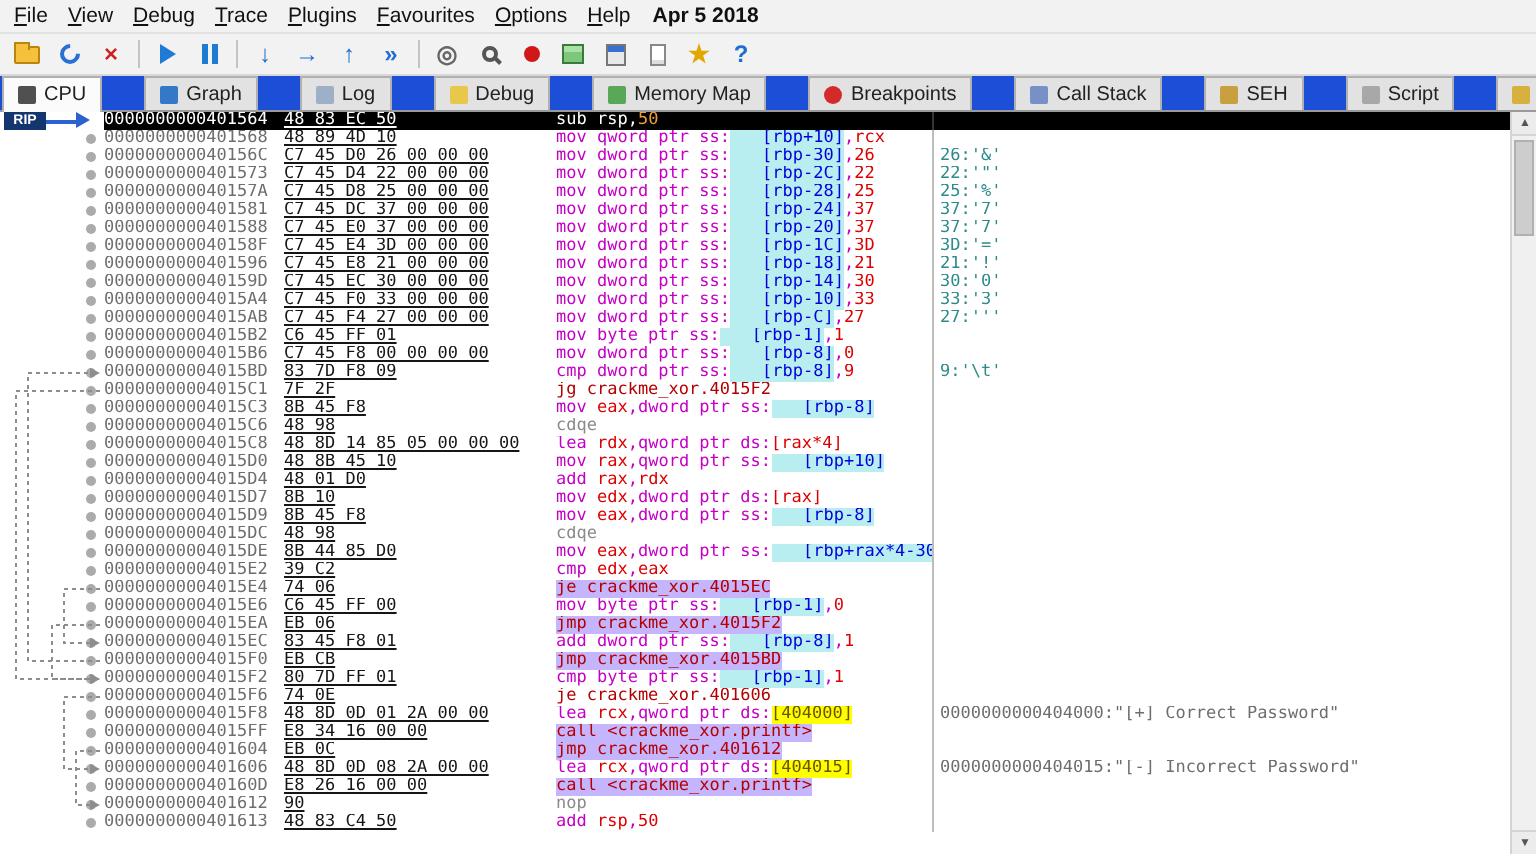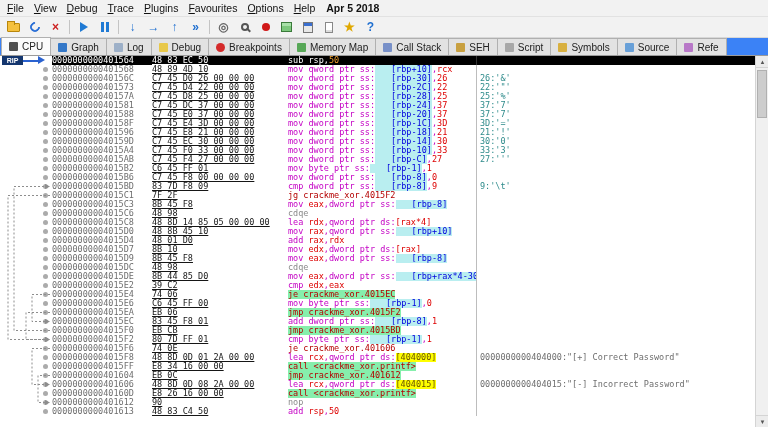--- a/index.html
+++ b/index.html
@@ -24,50 +24,50 @@
   .i-run { width:0; height:0; border-left:8px solid #1f7ad4; border-top:5px solid transparent; border-bottom:5px solid transparent; }
   .i-pause { width:8px; height:10px; border-left:3px solid #1f7ad4; border-right:3px solid #1f7ad4; }
   .i-find { width:8px; height:8px; border:2px solid #555; border-radius:50%; position:relative; }
   .i-find::after { content:""; position:absolute; width:5px; height:2px; background:#555; transform:rotate(45deg); right:-4px; bottom:-2px; }
   .i-dot { width:8px; height:8px; border-radius:50%; background:#d01818; }
   .i-mem { width:11px; height:10px; background:#7cc77c; border:1px solid #3a7a3a; box-shadow:inset 0 3px 0 #a8e0a8; }
   .i-grid { width:10px; height:11px; background:#e8e8e8; border:1px solid #777; box-shadow:inset 0 3px 0 #3a6fd0; }
   .i-page { width:8px; height:11px; background:#fff; border:1px solid #888; box-shadow:inset 0 -2px 0 #ddd; }
 
   
-  .tabbar { height:18px; display:flex; align-items:flex-end; background:#3b82f6; border-bottom:1px solid #9a9a9a; padding-left:2px; white-space:nowrap; }
+  .tabbar { height:18px; display:flex; align-items:center; background:#1d4ed8; border-bottom:1px solid #9a9a9a; padding-left:2px; white-space:nowrap;gap:22px; }
   .tab { height:17px; display:flex; align-items:center; padding:0 7px; font-size:10px; color:#222; border:1px solid #b0b0b0; border-bottom:none; background:#e2e2e2; margin-left:-1px; }
   .tab.sel { background:#fbfbfb; height:18px; }
   .tab-icon { width:9px; height:9px; margin-right:4px; border-radius:1px; flex:none; }
   .tab-icon.round { border-radius:50%; }
 
   
   .main { position:absolute; top:56px; left:0; width:755px; height:371px; background:#fff; overflow:hidden;
           font-family:"DejaVu Sans Mono",monospace; font-size:8.5px; }
   .rows { position:absolute; top:0; left:0; right:0; }
   .drow { display:flex; height:9px; line-height:9px; white-space:pre; }
   .c-gut  { width:52px;  flex:none; position:relative; }
-  .c-addr { width:100px; flex:none; color:#6e6e6e; overflow:hidden; }
+  .c-addr { width:90px; flex:none; color:#6e6e6e; overflow:hidden; }
   .c-bytes{ width:136px; flex:none; color:#161616; overflow:hidden;text-decoration:underline; }
   .c-dis  { width:188px; flex:none; overflow:hidden; }
   .c-com  { flex:1; border-left:1px solid #bdbdbd; padding-left:3px; overflow:hidden; }
   .bp-dot { position:absolute; right:4px; top:2px; width:5px; height:5px; border-radius:50%; background:#ababab; }
   .drow.rip .c-addr, .drow.rip .c-bytes, .drow.rip .c-dis, .drow.rip .c-com { background:#000; }
   .drow.rip .c-addr, .drow.rip .c-bytes { color:#fff; }
   .drow.rip .c-com { border-left-color:#333; }
 
   .t-m { color:#c400c4; }                       
   .t-r { color:#dd0000; }                       
   .t-s { color:#0000dd; background:#b9eef0;padding-left:16px; }   
   .t-g { color:#8a8a8a; }                       
   .t-j { color:#b40000; }                       
   .t-y { background:#ffff00; color:#6a5400; }   
   .t-w { color:#ffffff; }
   .t-o { color:#f0a030; }
-  .hl  { background:#86efac; }                  
+  .hl  { background:#c4b5fd; }                  
 
   .cm-char { color:#2e8b8b; }
   .cm-str  { color:#6e6e6e; }
 
   .jumps { position:absolute; left:0; top:0; }
   .jline { fill:none; stroke:#8d8d8d; stroke-width:1; stroke-dasharray:2 2; }
   .jarrow { fill:#8d8d8d; }
 
   .rip-badge { position:absolute; left:2px; top:0px; width:21px; height:9px; background:#14366e; color:#fff;
                font-size:7px; font-weight:bold; display:flex; align-items:center; justify-content:center;
@@ -169,26 +169,26 @@
     </div>
     <div class="tab">
       <span class="tab-icon" style="background: rgb(157, 176, 200);"></span>
       <span>Log</span>
     </div>
     <div class="tab">
       <span class="tab-icon" style="background: rgb(232, 200, 74);"></span>
       <span>Debug</span>
     </div>
     <div class="tab">
+      <span class="tab-icon" style="background: rgb(88, 168, 88);"></span>
+      <span>Memory Map</span>
+    </div>
+    <div class="tab">
       <span class="tab-icon round" style="background: rgb(212, 42, 42);"></span>
       <span>Breakpoints</span>
-    </div>
-    <div class="tab">
-      <span class="tab-icon" style="background: rgb(88, 168, 88);"></span>
-      <span>Memory Map</span>
     </div>
     <div class="tab">
       <span class="tab-icon" style="background: rgb(120, 144, 200);"></span>
       <span>Call Stack</span>
     </div>
     <div class="tab">
       <span class="tab-icon" style="background: rgb(200, 160, 64);"></span>
       <span>SEH</span>
     </div>
     <div class="tab">

